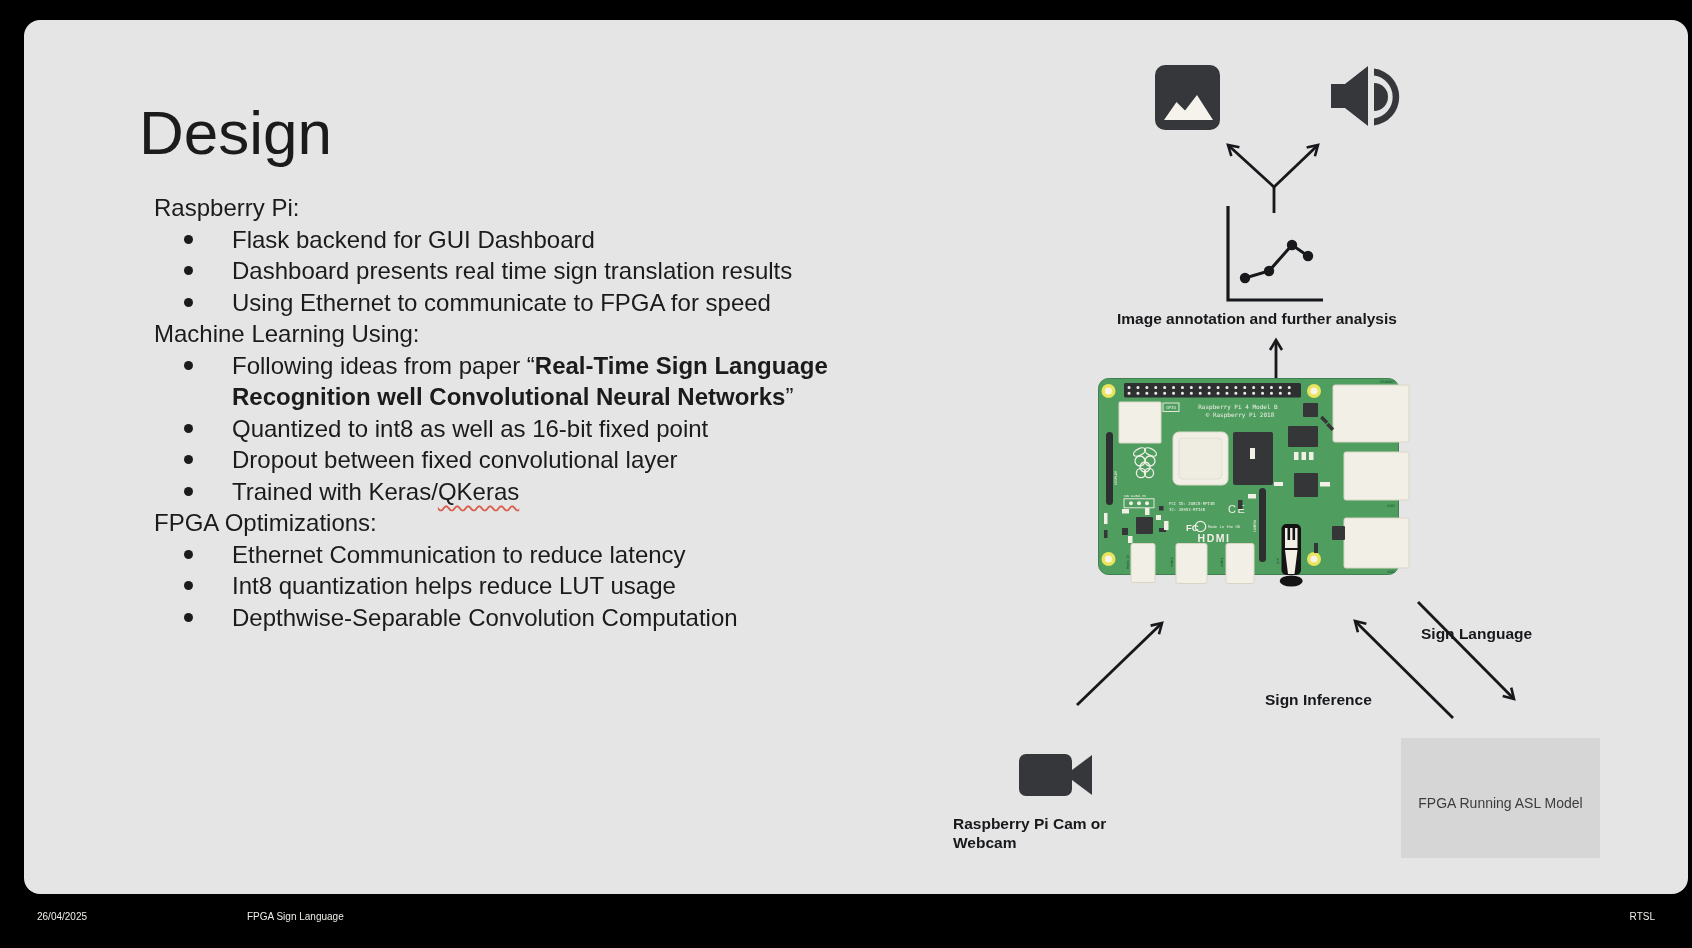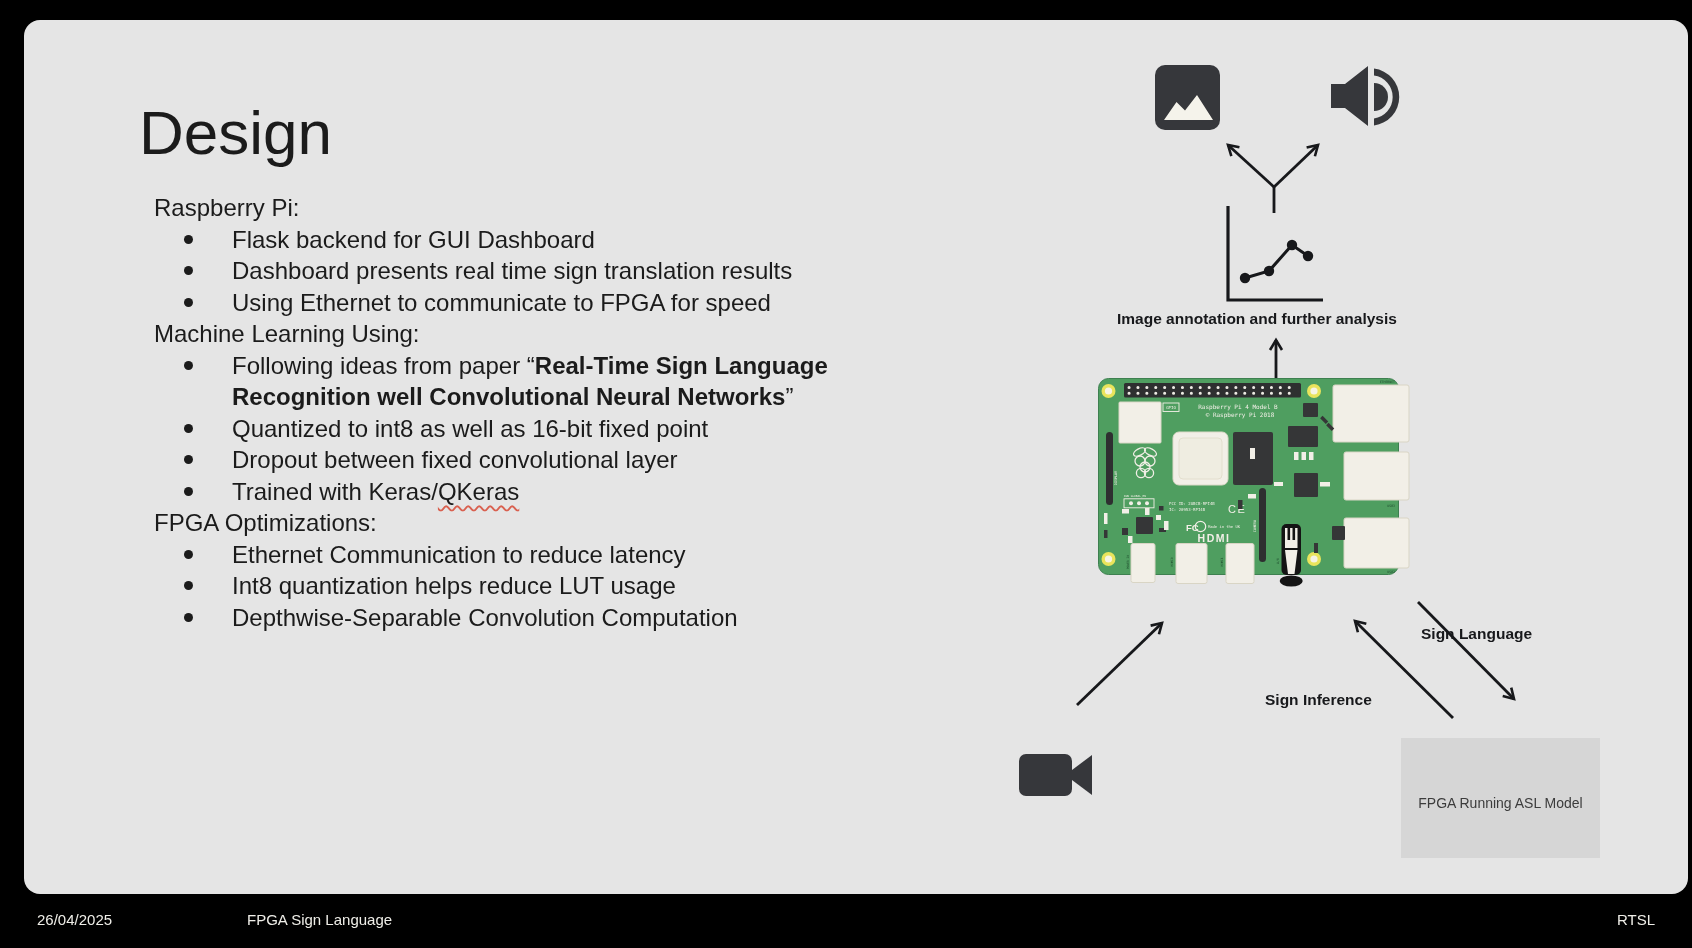--- a/index.html
+++ b/index.html
@@ -23,21 +23,21 @@
   .arrows{position:absolute;left:0;top:0;pointer-events:none;}
   .dlabel{position:absolute;font-weight:700;font-size:15.5px;color:#17181B;
           text-align:left;line-height:1.2;}
   .caption-annotation{left:1093px;top:290px;width:320px;}
   .sign-language{left:1397px;top:605px;width:200px;}
   .sign-inference{left:1241px;top:671px;width:200px;}
   .camera-label{left:929px;top:795px;width:220px;}
   .fpga-box{position:absolute;left:1377px;top:718px;width:199px;height:120px;
             background:#D6D6D6;display:flex;align-items:center;justify-content:center;
             font-size:14px;color:#3C3C3C;box-sizing:border-box;padding-top:10px;}
-  .footer-item{position:absolute;top:911px;font-size:15px;color:#EFEEE8;}
+  .footer-item{position:absolute;top:911px;font-size:10px;color:#EFEEE8;}
   .footer-date{left:37px;}
   .footer-deck{left:247px;}
   .footer-right{right:37px;}
   .mono{font-family:"DejaVu Sans Mono",monospace;}
 </style>
 </head>
 <body>
 
 <div class="slide">
 
@@ -244,20 +244,21 @@
     </g>
   </svg>
 
   <div class="dlabel sign-language">Sign Language</div>
   <div class="dlabel sign-inference">Sign Inference</div>
 
   <svg class="abs" style="left:995px;top:730px;" width="75" height="50" viewBox="0 0 75 50">
     <rect x="0" y="4" width="53" height="42" rx="7" fill="#36373B"></rect>
     <path d="M53,20 L73,5 L73,45 L53,30 Z" fill="#36373B"></path>
   </svg>
+  <div class="dlabel camera-label">Raspberry Pi Cam or Webcam</div>
 
   <div class="fpga-box">FPGA Running ASL Model</div>
 
 </div>
 
 <div class="footer-item footer-date">26/04/2025</div>
 <div class="footer-item footer-deck">FPGA Sign Language</div>
 <div class="footer-item footer-right">RTSL</div>
 
 </body></html>

